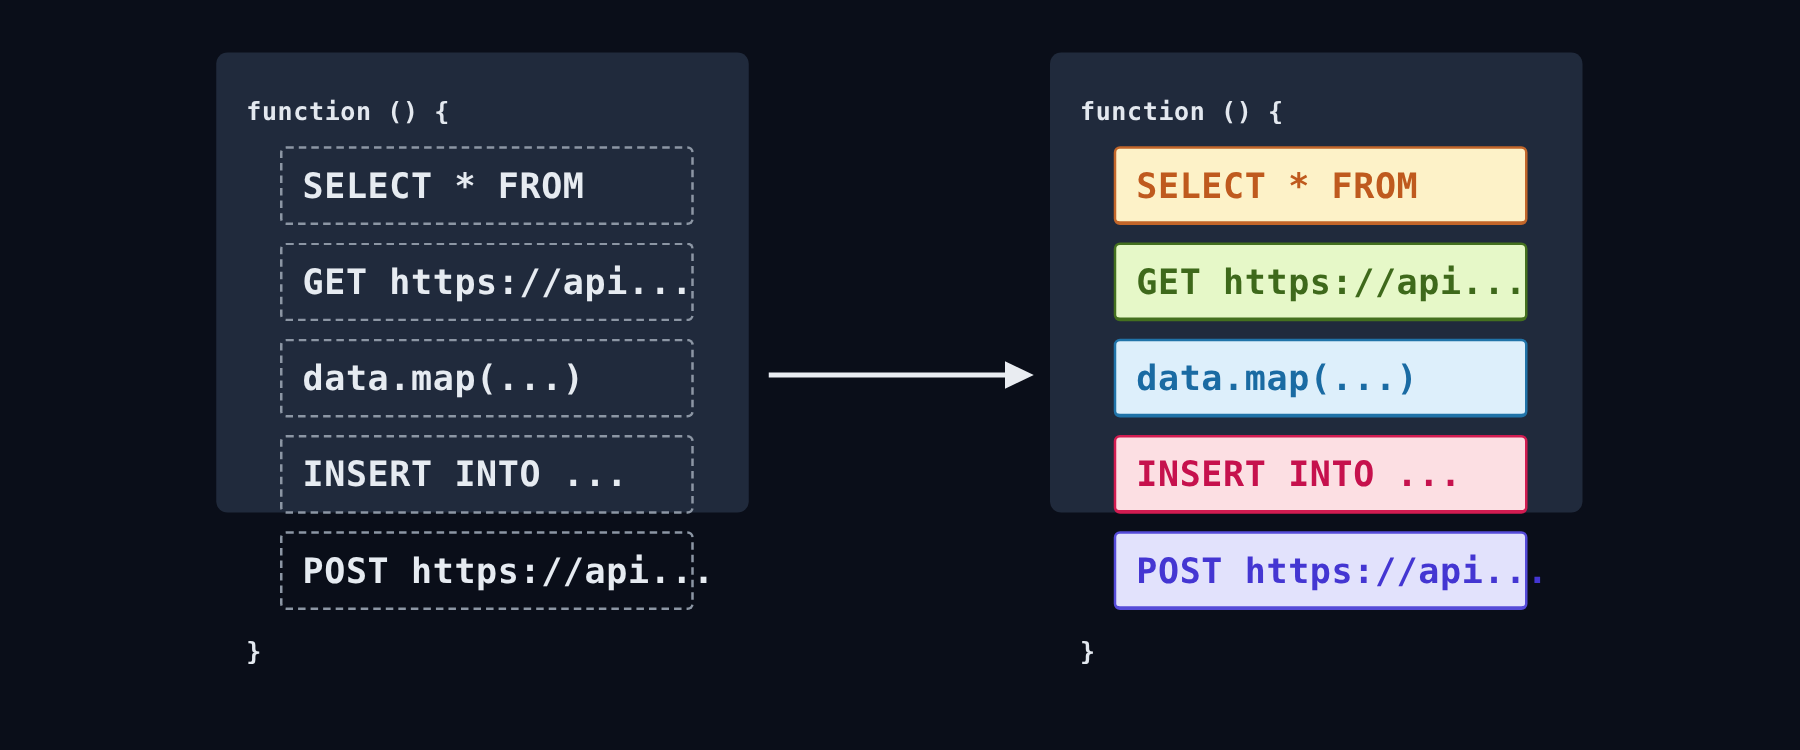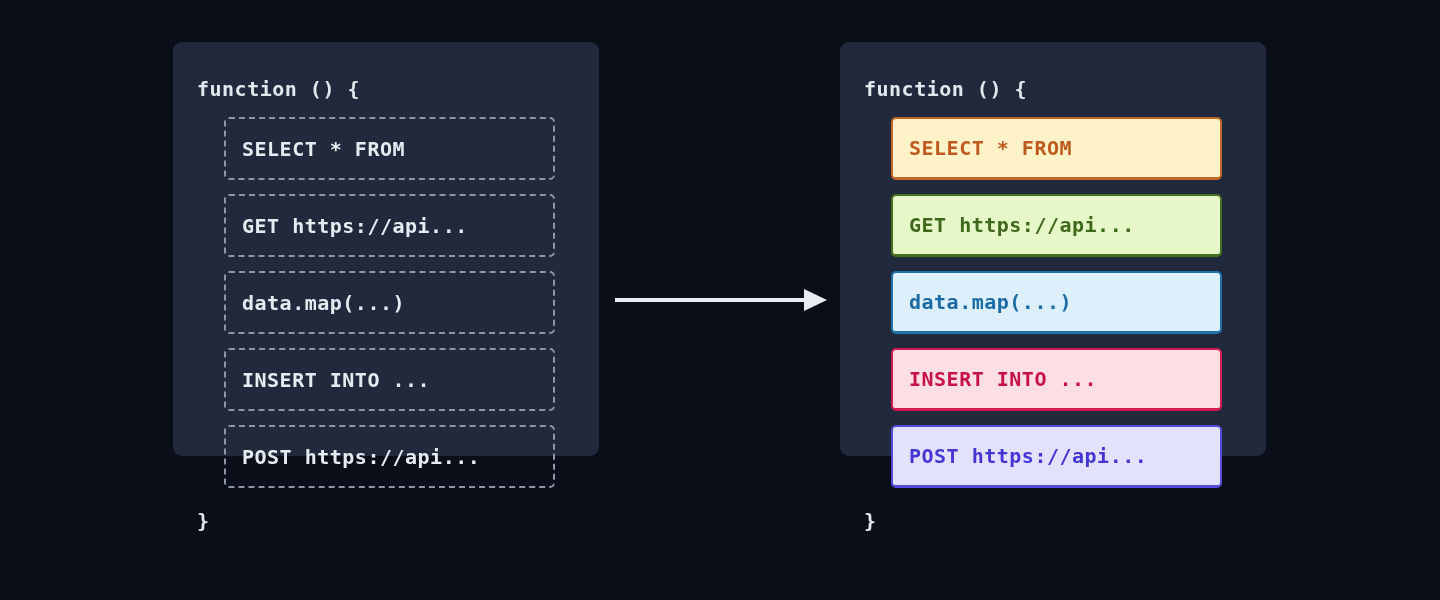--- a/index.html
+++ b/index.html
@@ -9,21 +9,21 @@
     height: 600px;
     background: #0a0e19;
     overflow: hidden;
     font-family: "DejaVu Sans Mono", "Liberation Mono", monospace;
     font-weight: bold;
   }
   .panel {
     position: absolute;
     top: 42px;
     width: 426px;
-    height: 414px;
+    height: 368px;
     background: #202a3c;
     border-radius: 9px;
     box-sizing: border-box;
   }
   .panel-left  { left: 173px; }
   .panel-right { left: 840px; }
   .panel-header {
     margin: 33px 0 0 24px;
     font-size: 20px;
     line-height: 28px;
@@ -39,21 +39,21 @@
     width: 331px;
   }
   .code-box {
     box-sizing: border-box;
     height: 63px;
     width: 331px;
     border-radius: 5px;
     display: flex;
     align-items: center;
     padding: 0 16px;
-    font-size: 20px;
+    font-size: 28px;
     letter-spacing: 0.5px;
     white-space: pre;
   }
   .code-box.dashed {
     border: 2px dashed #8c96a4;
     color: #e6ebf1;
     background: transparent;
   }
   .code-box.solid {
     border-width: 2px;

